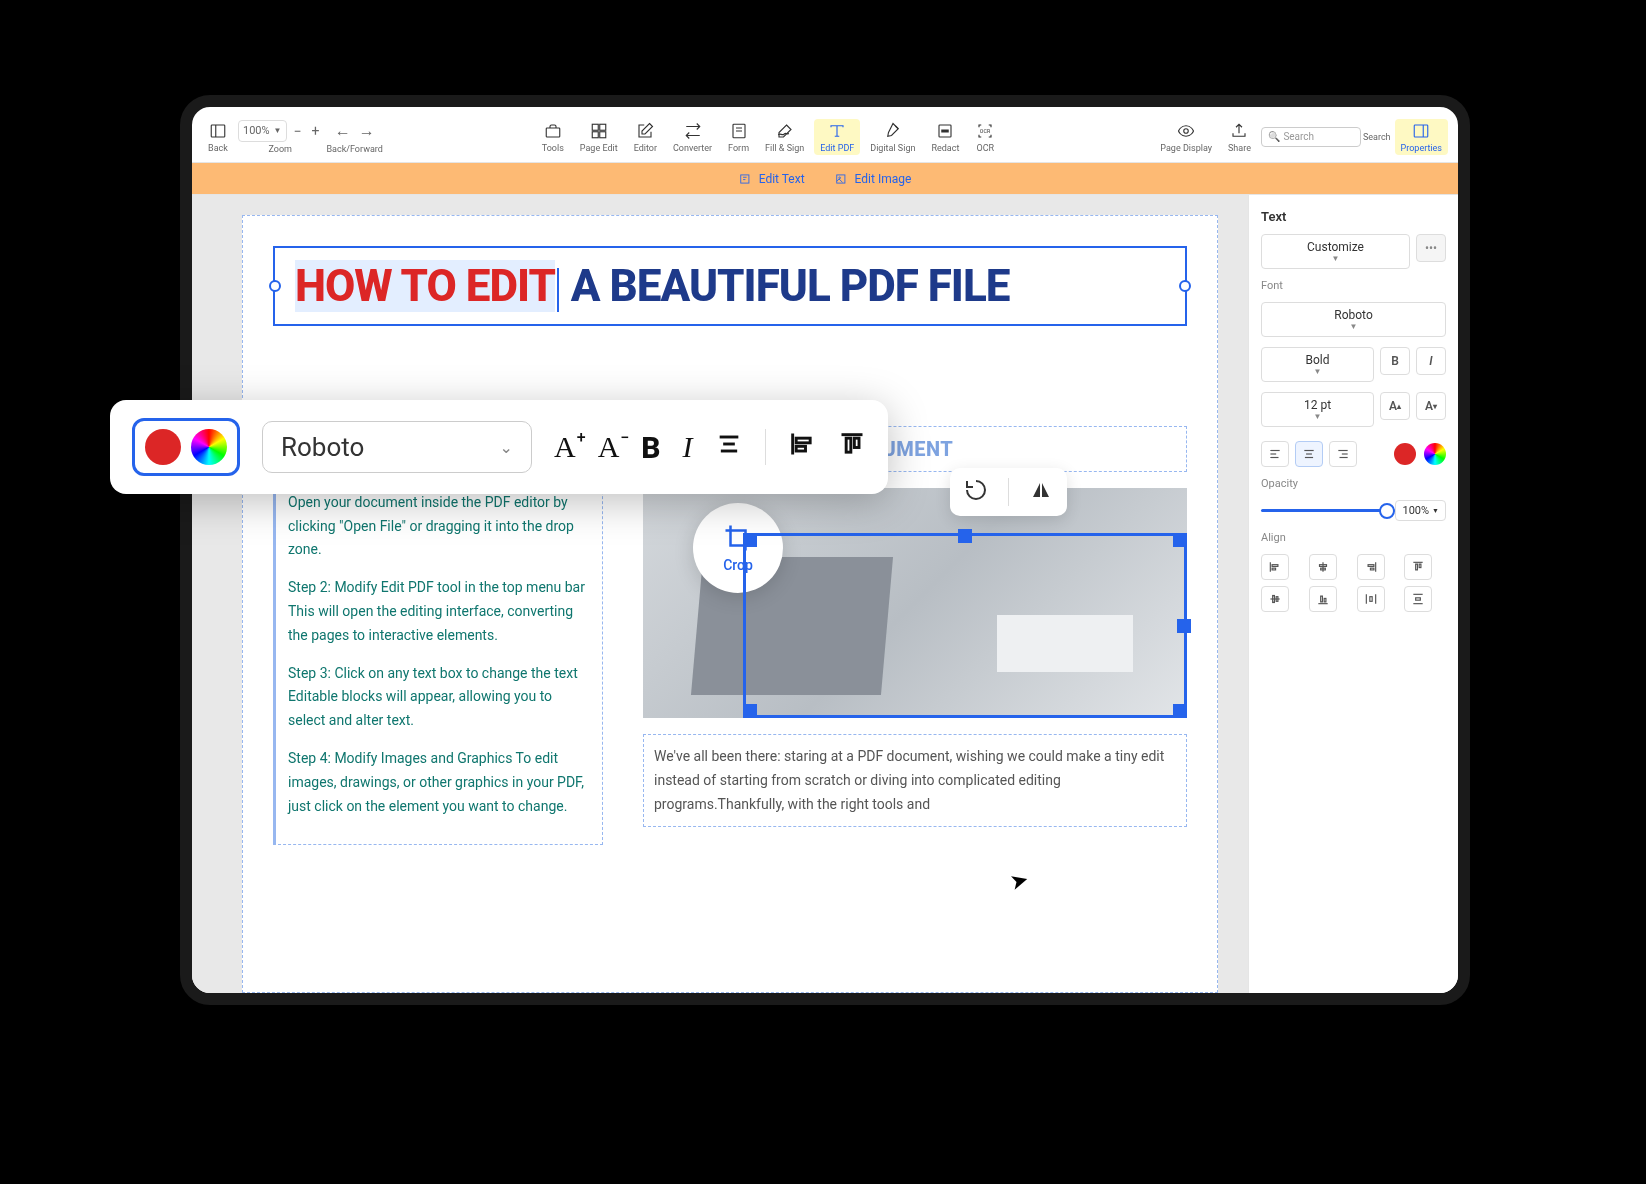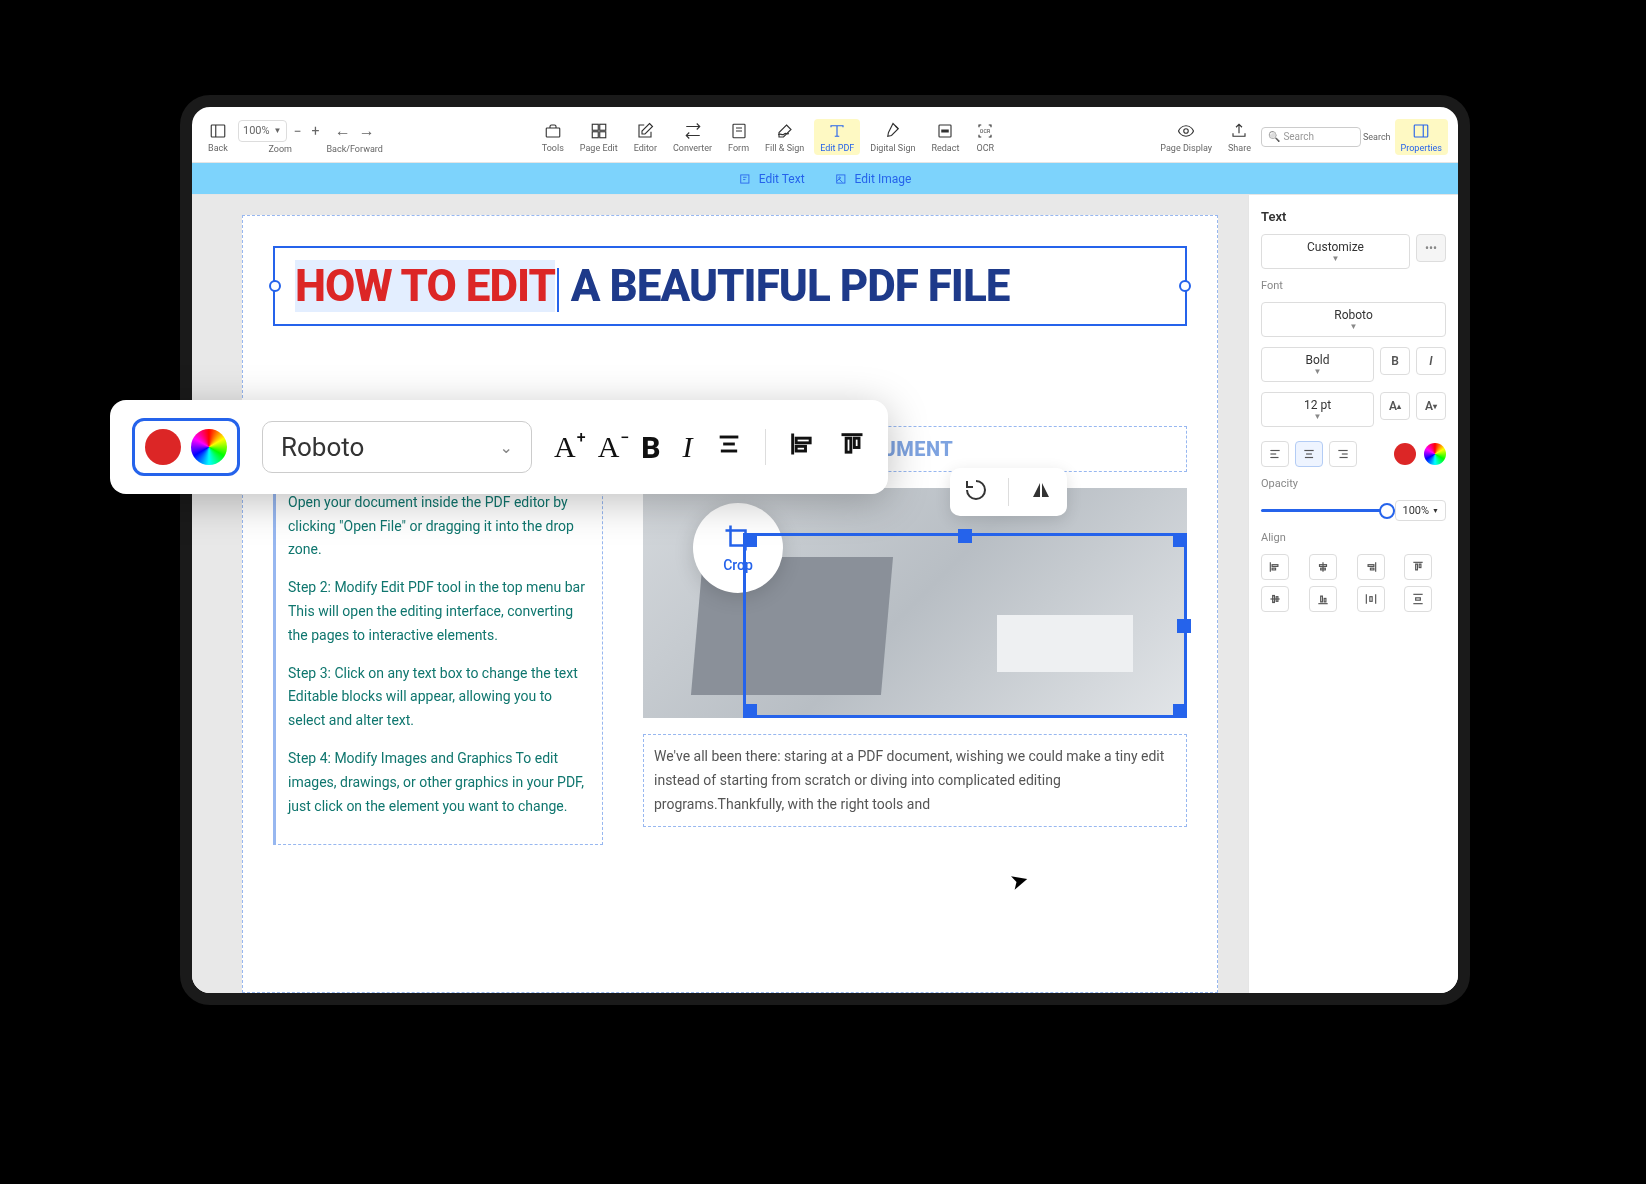--- a/index.html
+++ b/index.html
@@ -38,21 +38,21 @@
 .zoom-ctrl .chev { font-size: 8px; }
 .zoom-btn { font-size: 14px; color: #666; padding: 0 3px; cursor: pointer; }
 .nav-group { display: flex; flex-direction: column; align-items: center; gap: 2px; }
 .nav-arrows { display: flex; gap: 8px; font-size: 16px; color: #666; height: 22px; align-items: center; }
 .search-group { display: flex; align-items: center; gap: 2px; }
 .search-box { display: flex; align-items: center; border: 1px solid #ccc; border-radius: 4px; padding: 2px 6px; height: 20px; width: 100px; font-size: 10px; color: #999; }
 .search-box::before { content: "🔍"; font-size: 10px; margin-right: 3px; filter: grayscale(1); }
 
 .subtoolbar {
   height: 32px;
-  background: #7dd3fc;
+  background: #fdba74;
   border-bottom: 1px solid #e5e5e5;
   display: flex;
   align-items: center;
   justify-content: center;
   gap: 30px;
   font-size: 12px;
   color: #2563eb;
 }
 .sub-item { display: flex; align-items: center; gap: 6px; cursor: pointer; }
 .sub-item svg { width: 14px; height: 14px; stroke: #2563eb; fill: none; stroke-width: 1.5; }

